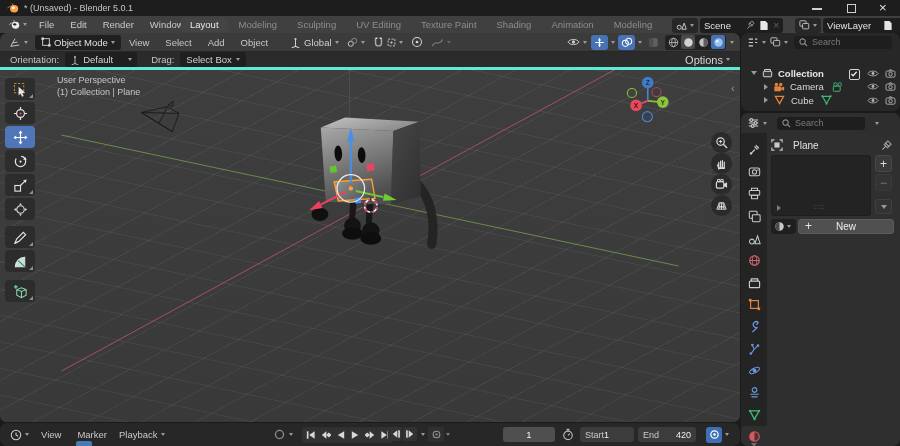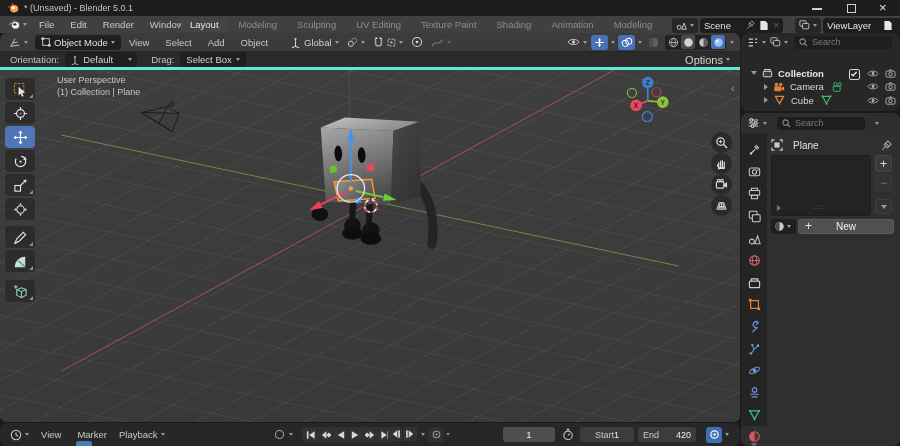--- a/index.html
+++ b/index.html
@@ -531,21 +531,21 @@
 
   <span class="abs" style="left:503px;top:4px;width:52px;height:15px;background:#4f4f4f;border-radius:3px;display:flex;align-items:center;justify-content:center">
     <span style="font-size:9.5px;color:#f0f0f0">1</span>
   </span>
   <span class="abs" style="left:562px;top:5px">
     <svg width="12" height="13" viewBox="0 0 13 14">
         <circle cx="6.5" cy="8" r="4.6" fill="none" stroke="#bdbdbd" stroke-width="1.2"></circle>
         <path d="M5 1.5 H8 M6.5 1.5 V3 M6.5 8 L8.5 6" stroke="#bdbdbd" stroke-width="1.2" fill="none"></path>
       </svg>
   </span>
-  <span class="abs flex" style="left:580px;top:4px;width:54px;height:15px;background:#3c3c3c;border-radius:3px;padding:0 5px;box-sizing:border-box;justify-content:center">
+  <span class="abs flex" style="left:580px;top:4px;width:54px;height:15px;background:#3c3c3c;border-radius:3px;padding:0 5px;box-sizing:border-box;justify-content:flex-start">
     <span style="font-size:9px;color:#c9c9c9">Start</span>
     <span style="font-size:9px;color:#eee">1</span>
   </span>
   <span class="abs flex" style="left:638px;top:4px;width:58px;height:15px;background:#3c3c3c;border-radius:3px;padding:0 5px;box-sizing:border-box;justify-content:space-between">
     <span style="font-size:9px;color:#c9c9c9">End</span>
     <span style="font-size:9px;color:#eee">420</span>
   </span>
   <span class="abs flex" style="left:706px;top:3.5px;gap:3px">
     <span style="width:16px;height:16px;background:#3f6fb5;border-radius:3px;display:flex;align-items:center;justify-content:center">
       <svg width="11" height="11" viewBox="0 0 12 12">

